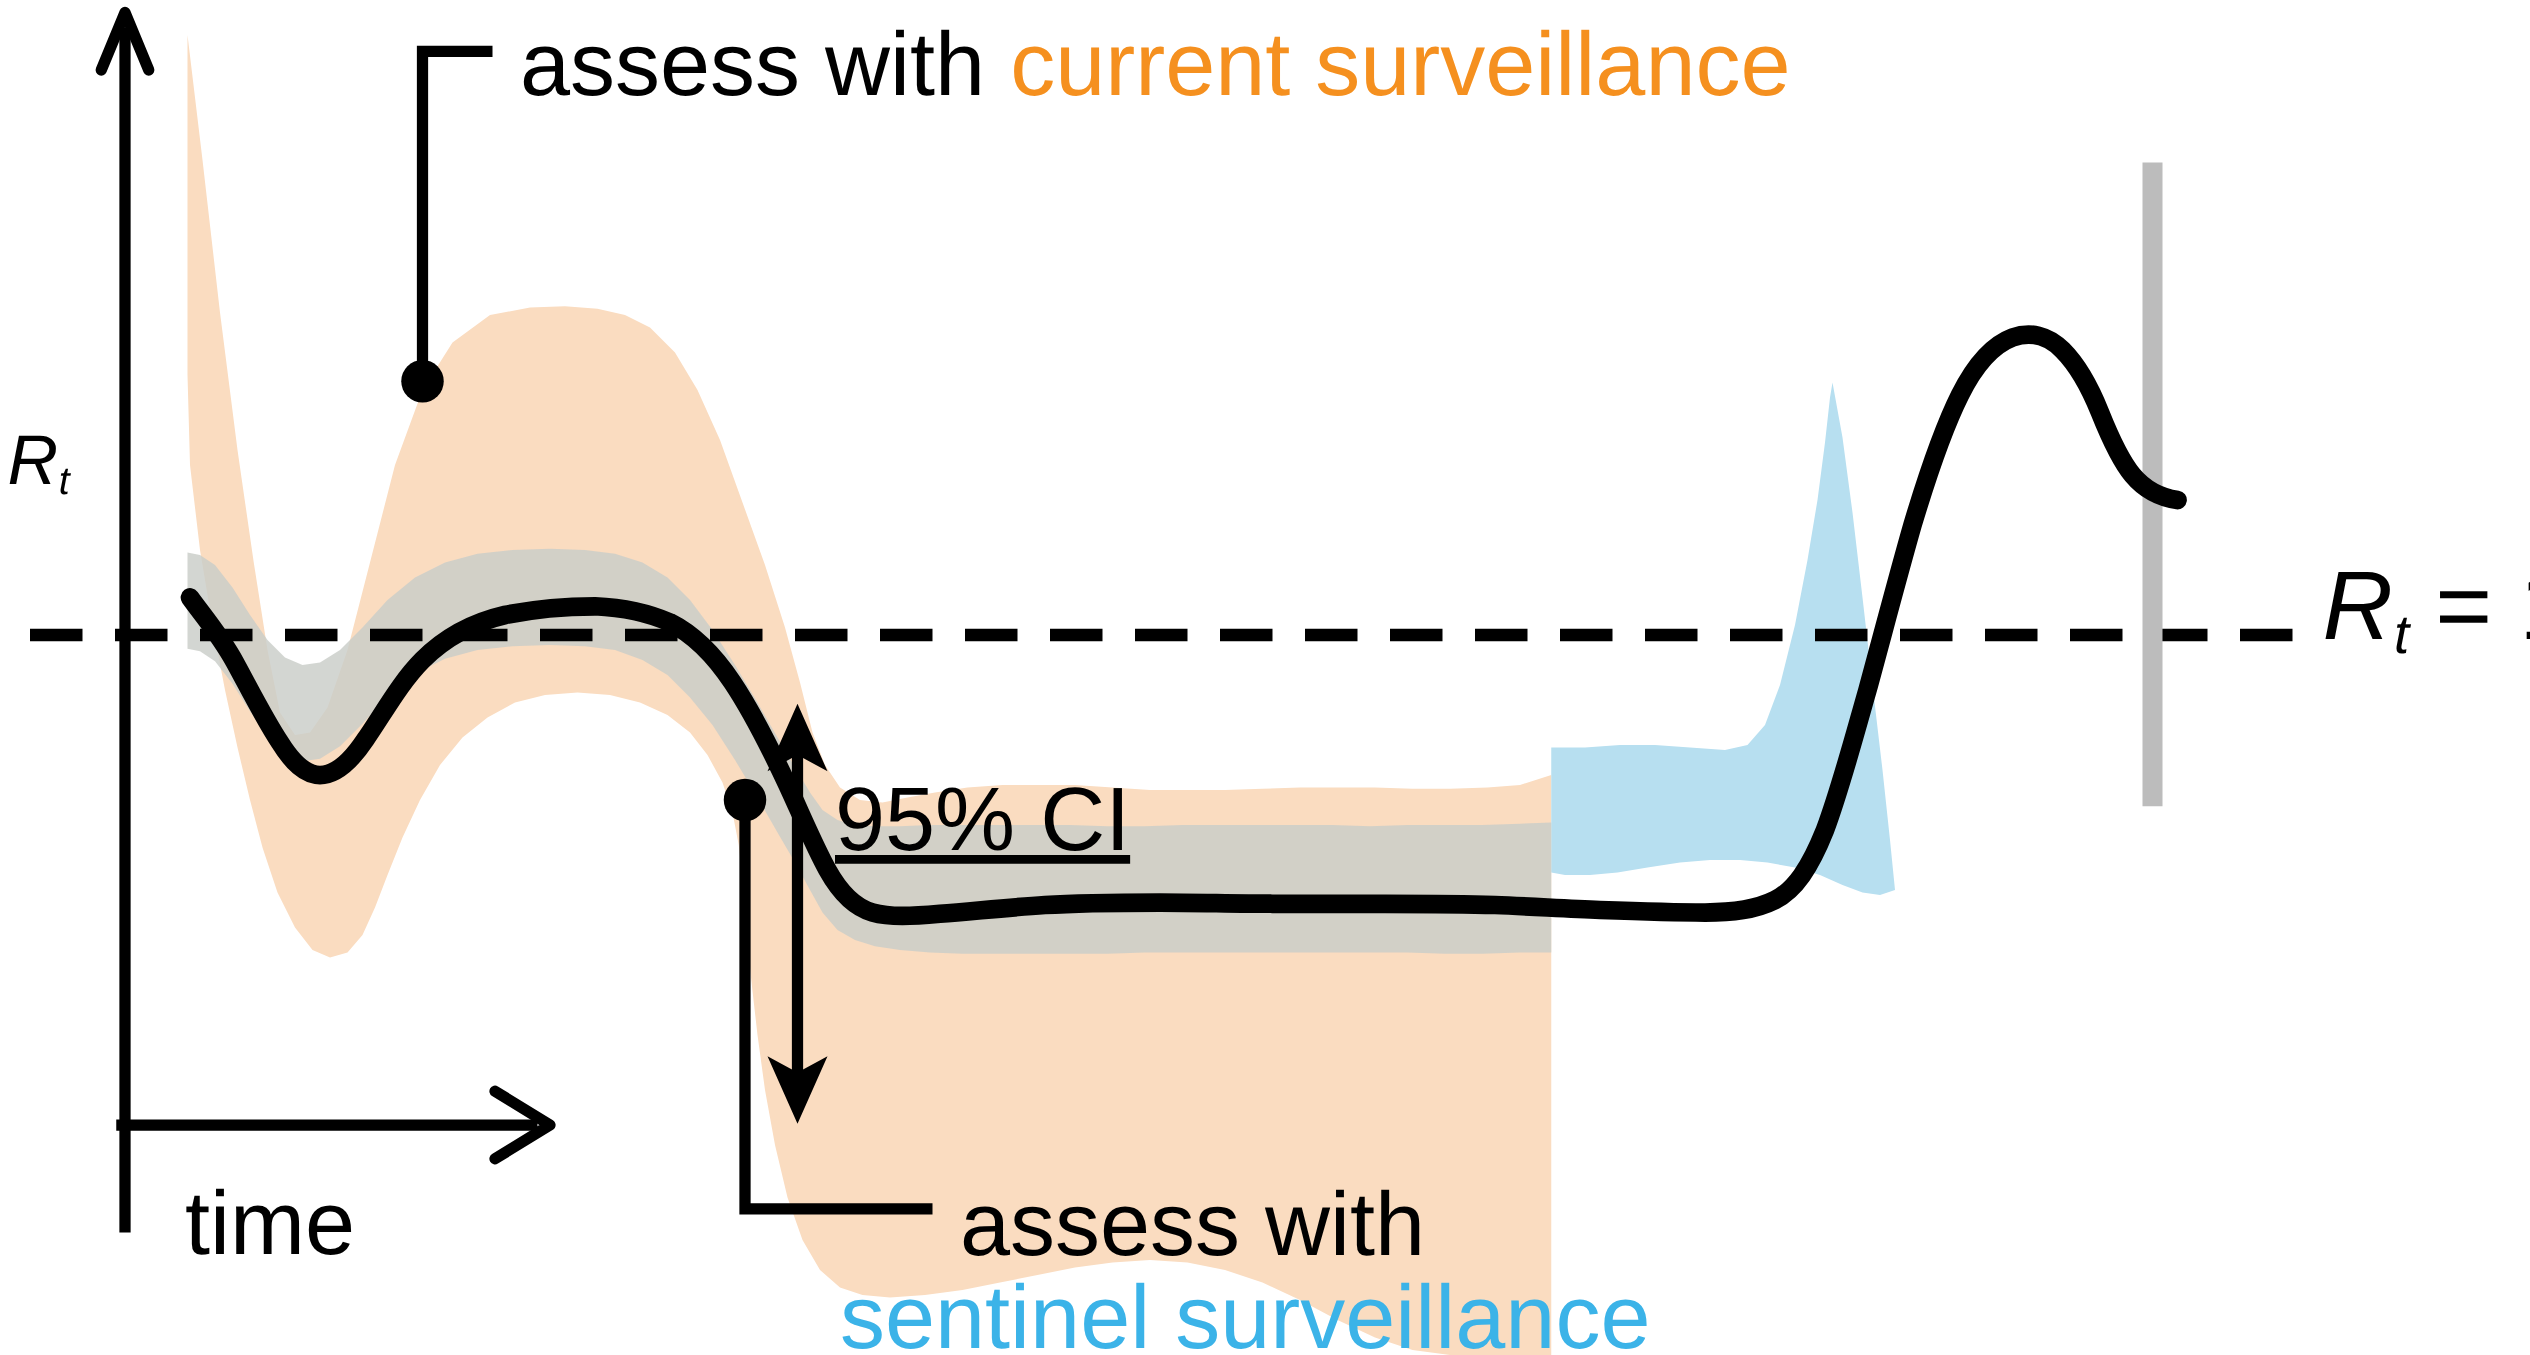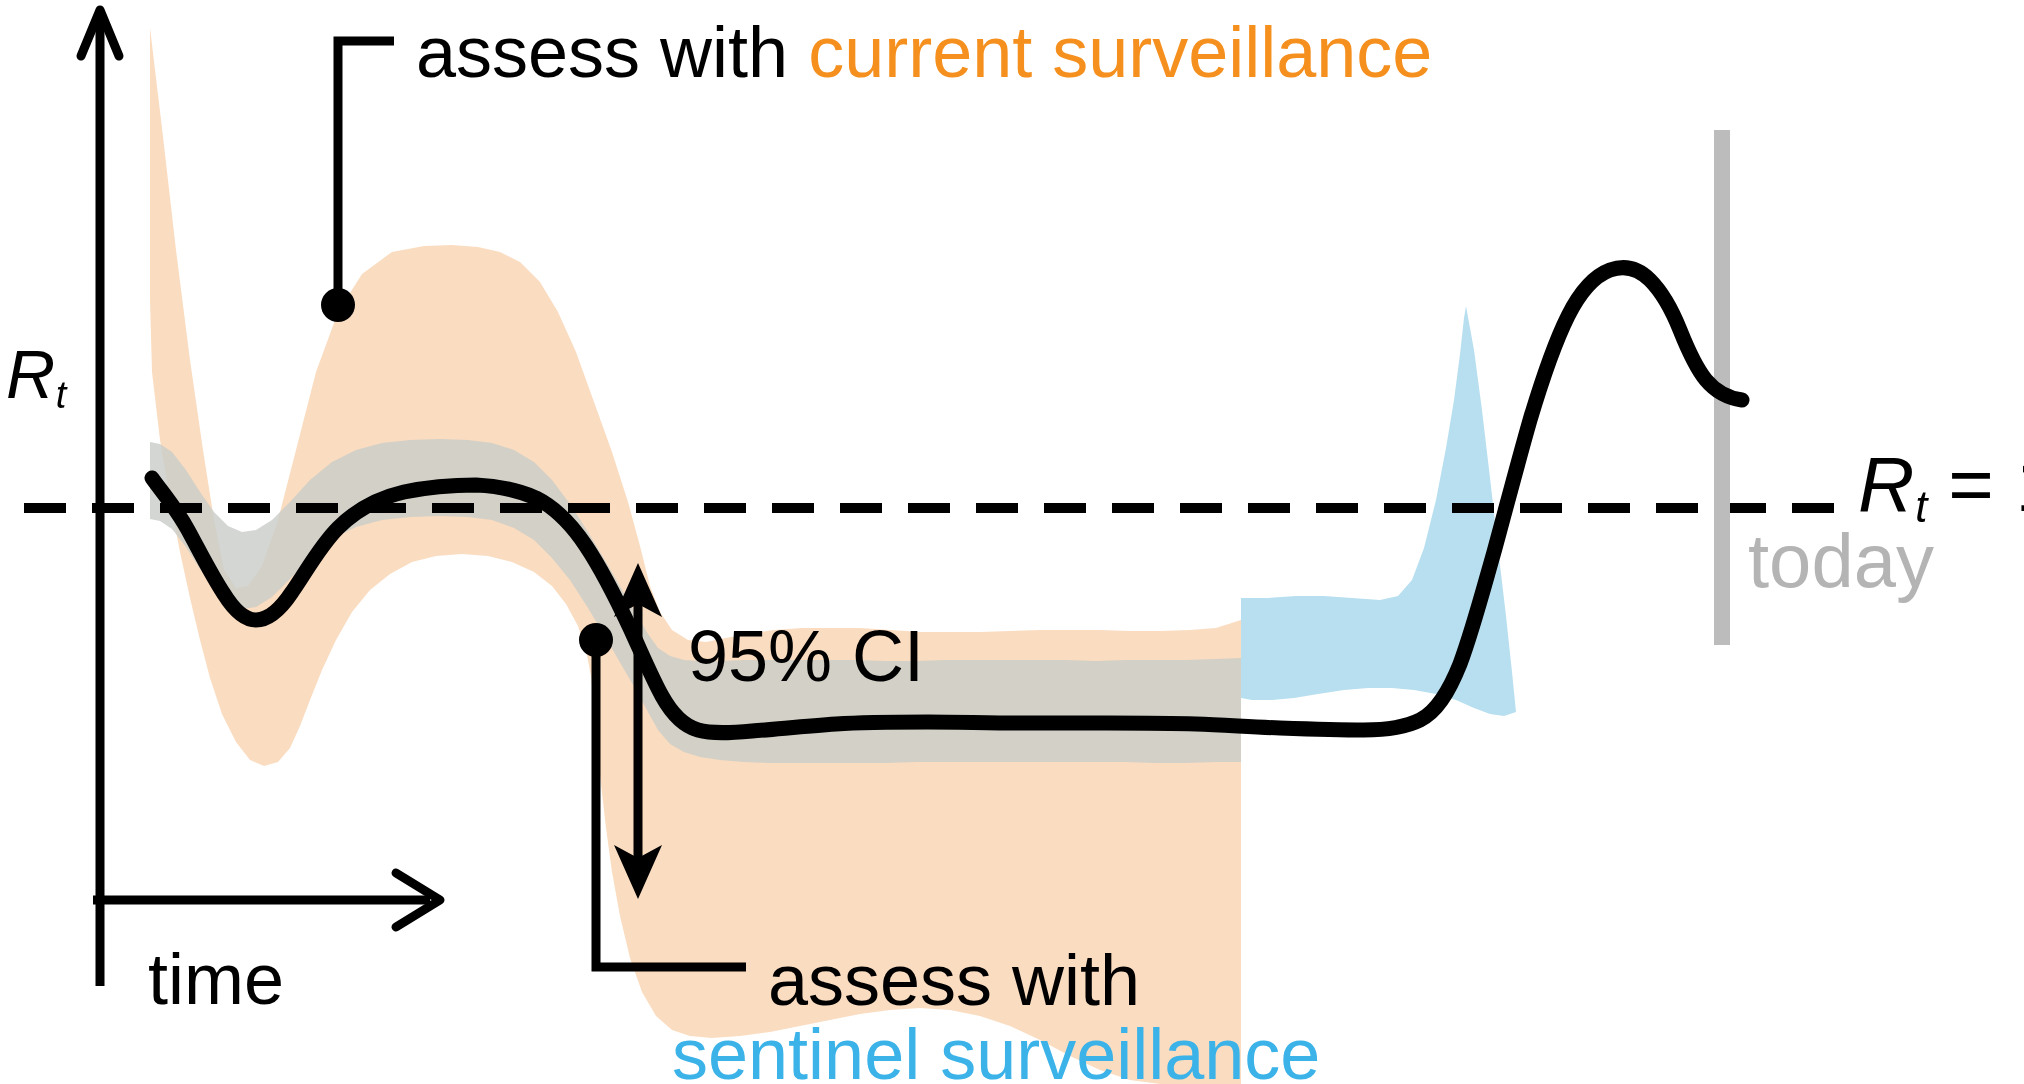--- a/index.html
+++ b/index.html
@@ -49,25 +49,25 @@
   .mathlbl sub {
     font-style: italic;
     font-size: 0.56em;
     vertical-align: baseline;
     position: relative;
     top: 0.26em;
     left: 0.02em;
   }
 
   
-  #label-rt-axis    { left: 6px;    top: 340px;  font-size: 68px; }
+  #label-rt-axis    { left: 6px;    top: 340px;  font-size: 56px; }
   #label-rt-one     { left: 1858px; top: 445px;  font-size: 78px; }
   #label-today      { left: 1748px; top: 523px;  font-size: 76px; color: #b4b4b4; }
   #label-time       { left: 148px;  top: 943px;  font-size: 72px; text-align: center; }
-  #label-ci         { left: 688px;  top: 620px;  font-size: 72px; }
+  #label-ci         { left: 668px;  top: 620px;  font-size: 72px; text-decoration: underline; }
 
   #label-top-annot  { left: 416px;  top: 16px;   font-size: 72px; text-align: right; }
   #label-bot-annot  { left: 768px;  top: 944px;  font-size: 72px; }
   #label-bot-annot2 { left: 672px;  top: 1018px; font-size: 72px; }
 
   .clr-orange { color: #f5901f; }
   .clr-blue   { color: #3bb3e8; }
 </style>
 </head>
 <body>
@@ -188,21 +188,20 @@
       <circle cx="596" cy="640" r="17" fill="#000000"></circle>
     </g>
   </svg>
 
   <div class="mathlbl" id="label-rt-axis"><i>R</i><sub>t</sub></div>
 
   <div class="lbl" id="label-time">time</div>
 
   <div class="mathlbl" id="label-rt-one"><i>R</i><sub>t</sub><span> = 1</span></div>
 
-  <div class="lbl" id="label-today">today</div>
 
   <div class="lbl" id="label-ci">95% CI</div>
 
   <div class="lbl" id="label-top-annot"><span>assess with </span><span class="clr-orange">current surveillance</span></div>
 
   <div class="lbl" id="label-bot-annot">assess with</div>
 
   <div class="lbl clr-blue" id="label-bot-annot2">sentinel surveillance</div>
 
 </div>

